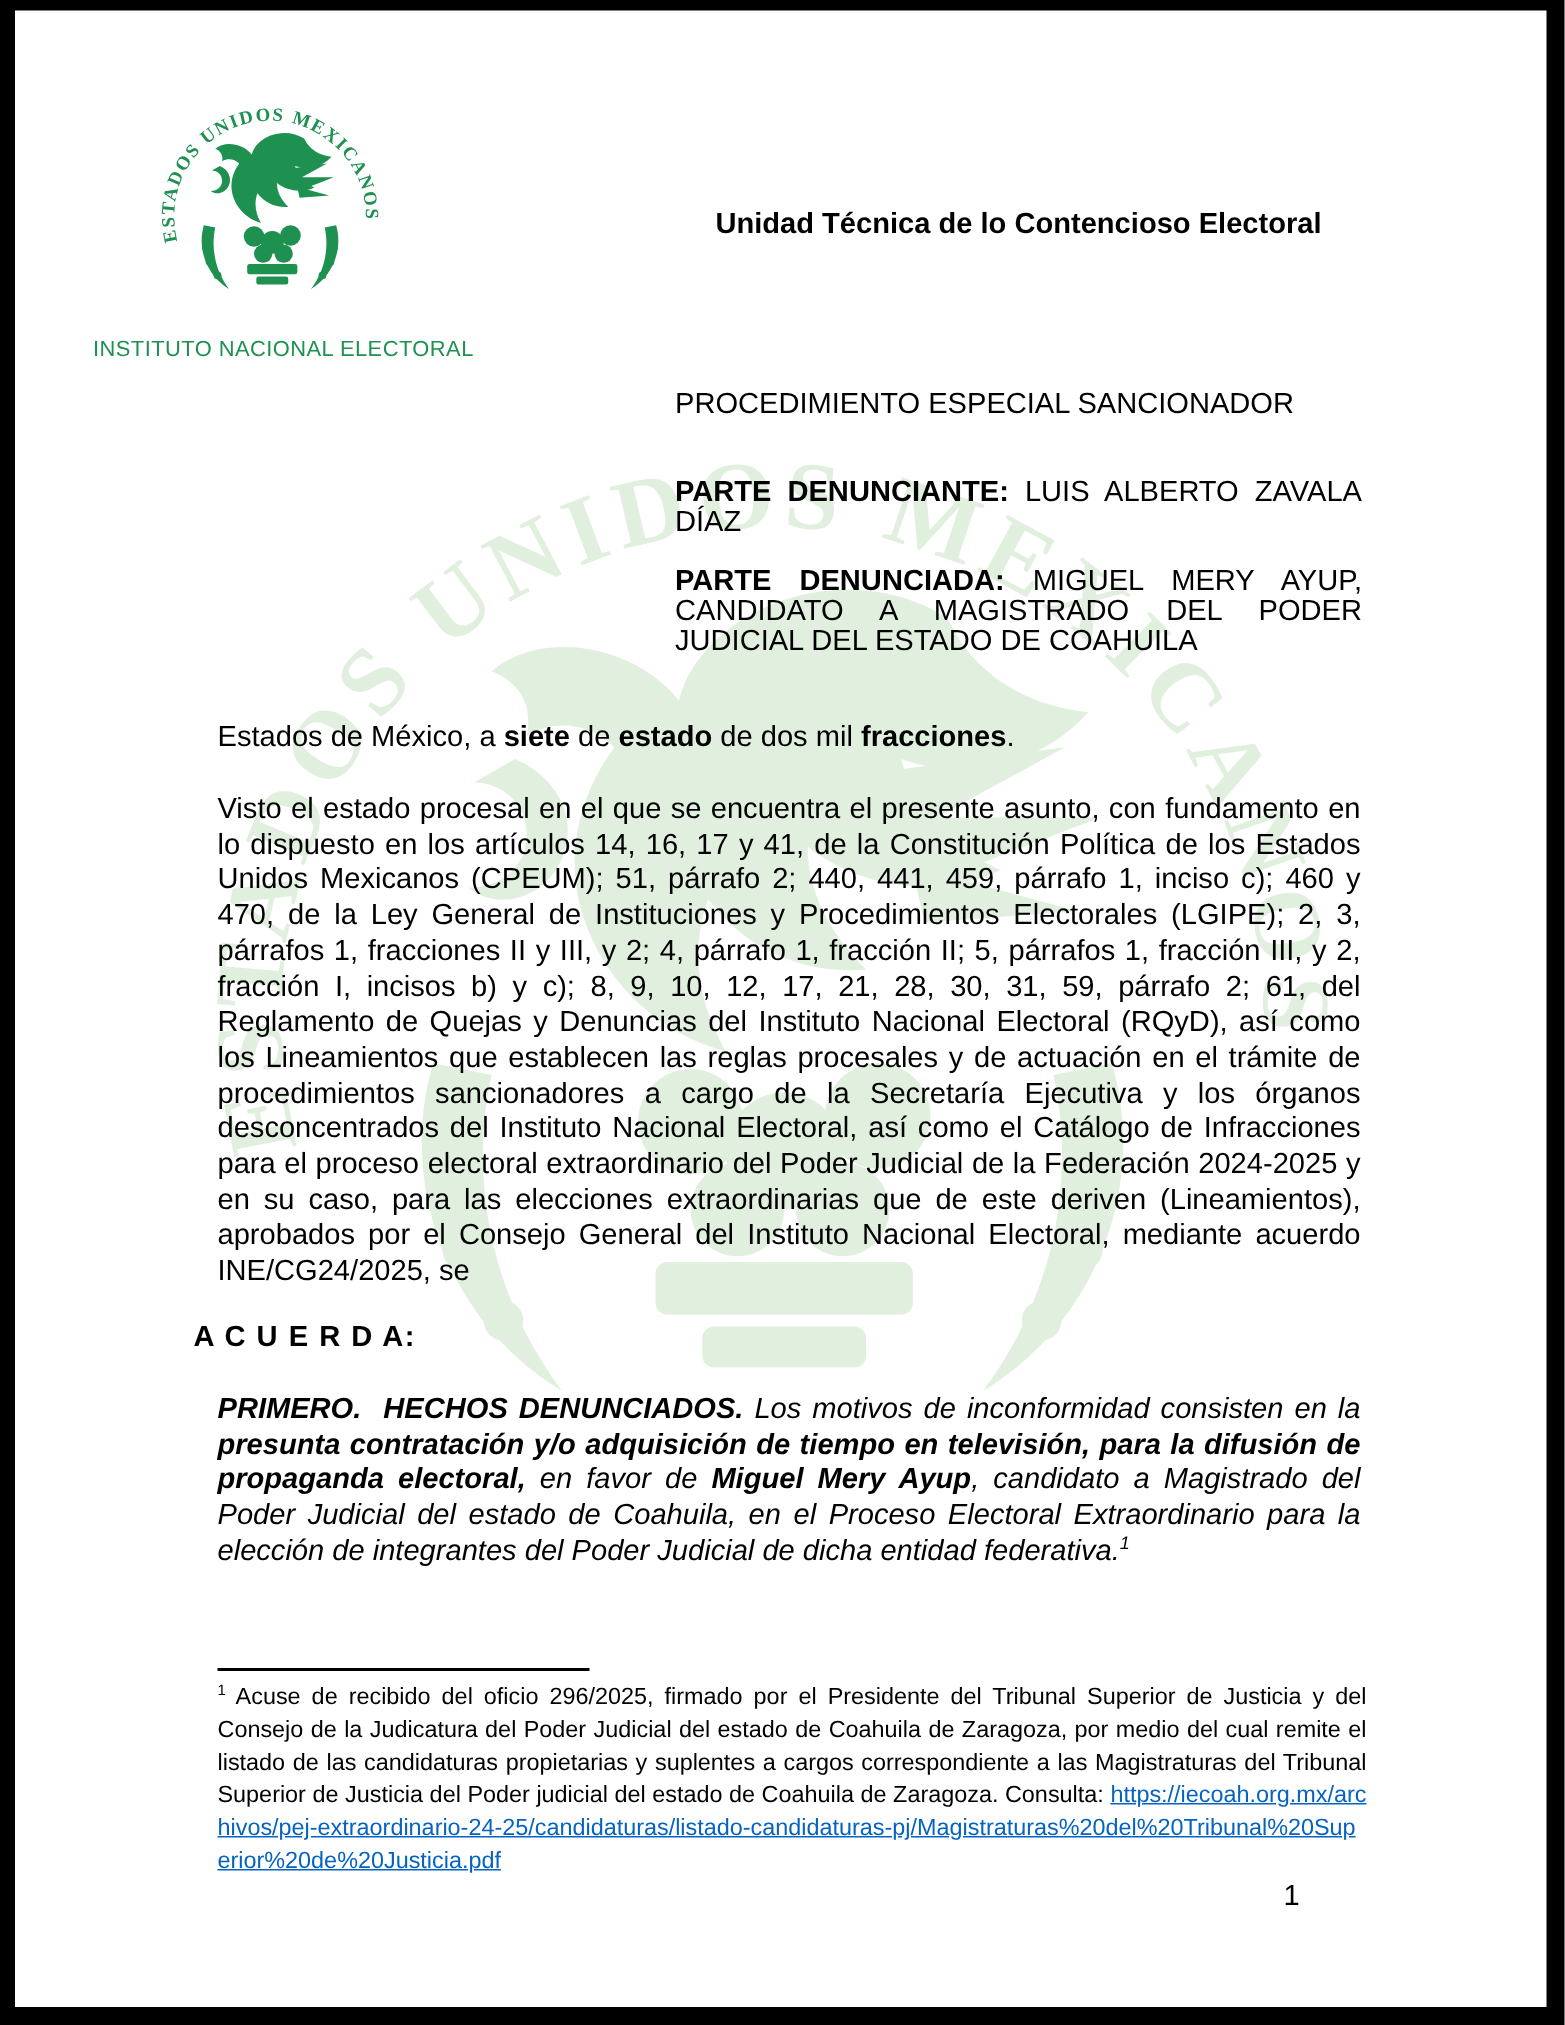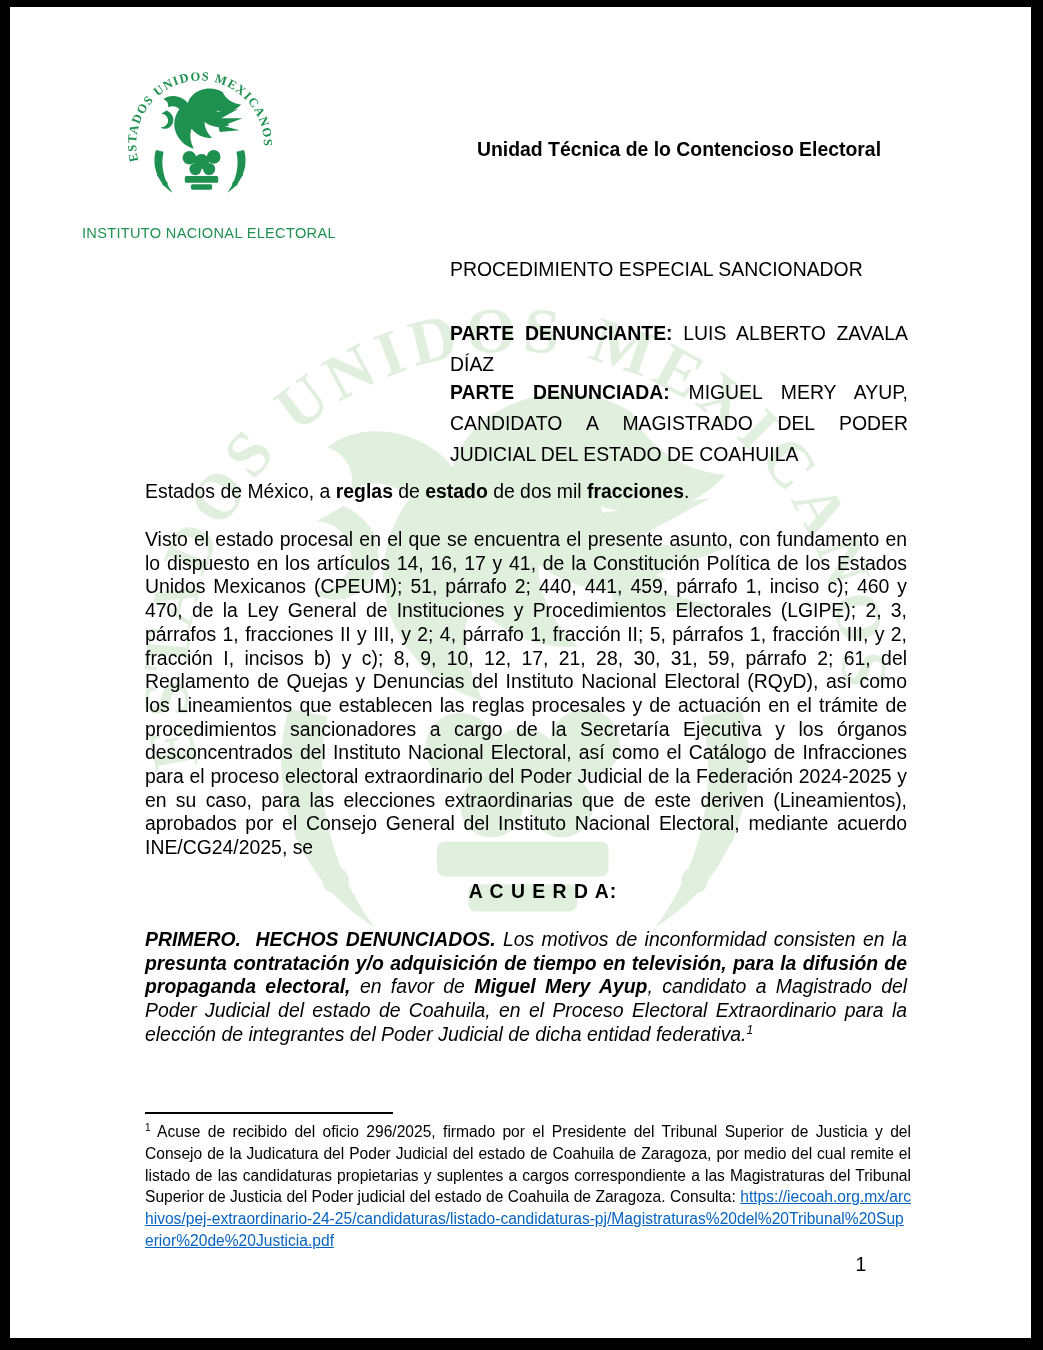--- a/index.html
+++ b/index.html
@@ -12,45 +12,45 @@
     color:#000;
   }
   .paper {
     position:absolute; left:10px; top:7px; right:12px; bottom:12px;
     background:#fff; overflow:hidden;
   }
   .watermark {
     position:absolute; left:115px; top:265px; width:780px; height:780px;
     opacity:0.62; pointer-events:none;
   }
-  .logo-block { position:absolute; left:72px; top:58px; width:236px; text-align:right; }
+  .logo-block { position:absolute; left:52px; top:58px; width:236px; text-align:right; }
   .logo-seal { display:block; margin:0 auto; }
   .ine-name {
     margin-top:8px; font-size:14.6px; letter-spacing:0.3px;
     white-space:nowrap; font-weight:400;
   }
   .header-right {
     position:absolute; left:438px; top:86px; width:462px;
     font-weight:bold; font-size:19.4px; line-height:24px; text-align:center;margin-top:44px;
   }
   .proc-title {
     position:absolute; left:440px; top:251px; width:460px; margin:0;
     font-weight:normal; font-size:19.4px; line-height:23.7px;
   }
   .party { position:absolute; left:440px; width:458px; margin:0;
-    font-size:19.4px; line-height:31px; text-align:justify; }
+    font-size:19.4px; line-height:20px; text-align:justify; }
   .party-1 { top:311px; }
   .party-2 { top:370px; }
   .body-par { position:absolute; left:135px; width:762px; margin:0;
     font-size:19.4px; line-height:23.7px; text-align:justify; }
   .date-par { top:473px; }
   .visto-par { top:521px; }
   .acuerda {
-    position:absolute; left:152px; top:873px; width:762px; margin:0;
-    font-weight:bold; font-size:19.4px; text-align:center; letter-spacing:1px;
+    position:absolute; left:119px; top:873px; width:762px; margin:0;
+    font-weight:bold; font-size:19.4px; text-align:left; letter-spacing:1px;
   }
   .primero-par { top:921px;font-style:italic; }
   .b { font-weight:bold; }
   .i { }
   sup { font-size:12px; line-height:0; vertical-align:super; }
   .fn-rule {
     position:absolute; left:135px; top:1105px; width:248px; height:0;
     border-top:2px solid #000;
   }
   .footnote {
@@ -116,21 +116,21 @@
   </div>
 
   <div class="header-right">
     <div>Unidad Técnica de lo Contencioso Electoral</div>
   </div>
 
   <p class="proc-title">PROCEDIMIENTO ESPECIAL SANCIONADOR</p>
   <p class="party party-1"><span class="b">PARTE DENUNCIANTE: </span><span>LUIS ALBERTO ZAVALA DÍAZ</span></p>
   <p class="party party-2"><span class="b">PARTE DENUNCIADA: </span><span>MIGUEL MERY AYUP, CANDIDATO A MAGISTRADO DEL PODER JUDICIAL DEL ESTADO DE COAHUILA</span></p>
 
-  <p class="body-par date-par"><span>Estados de México, a </span><span class="b">reglas</span><span> de </span><span class="b">estado</span><span> de dos mil </span><span class="b">fracciones</span><span>.</span></p>
+  <p class="body-par date-par"><span>Estados de México, a </span><span class="b">siete</span><span> de </span><span class="b">estado</span><span> de dos mil </span><span class="b">fracciones</span><span>.</span></p>
   <p class="body-par visto-par"><span>Visto el estado procesal en el que se encuentra el presente asunto, con fundamento en lo dispuesto en los artículos 14, 16, 17 y 41, de la Constitución Política de los Estados Unidos Mexicanos (CPEUM); 51, párrafo 2; 440, 441, 459, párrafo 1, inciso c); 460 y 470, de la Ley General de Instituciones y Procedimientos Electorales (LGIPE); 2, 3, párrafos 1, fracciones II y III, y 2; 4, párrafo 1, fracción II; 5, párrafos 1, fracción III, y 2, fracción I, incisos b) y c); 8, 9, 10, 12, 17, 21, 28, 30, 31, 59, párrafo 2; 61, del Reglamento de Quejas y Denuncias del Instituto Nacional Electoral (RQyD), así como los </span><span class="i">Lineamientos que establecen las reglas procesales y de actuación en el trámite de procedimientos sancionadores a cargo de la Secretaría Ejecutiva y los órganos desconcentrados del Instituto Nacional Electoral, así como el Catálogo de Infracciones para el proceso electoral extraordinario del Poder Judicial de la Federación 2024-2025 y en su caso, para las elecciones extraordinarias que de este deriven</span><span> (Lineamientos), aprobados por el Consejo General del Instituto Nacional Electoral, mediante acuerdo INE/CG24/2025, se</span></p>
   <p class="acuerda">A C U E R D A:</p>
   <p class="body-par primero-par"><span class="b">PRIMERO.&nbsp; HECHOS DENUNCIADOS.</span><span> Los motivos de inconformidad consisten en la </span><span class="b">presunta contratación y/o adquisición de tiempo en televisión, para la difusión de propaganda electoral,</span><span> en favor de </span><span class="b">Miguel Mery Ayup</span><span>, candidato a Magistrado del Poder Judicial del estado de Coahuila, en el Proceso Electoral Extraordinario para la elección de integrantes del Poder Judicial de dicha entidad federativa.</span><sup>1</sup></p>
 
   <div class="fn-rule"></div>
   <p class="footnote"><sup>1</sup><span> Acuse de recibido del oficio 296/2025, firmado por el Presidente del Tribunal Superior de Justicia y del Consejo de la Judicatura del Poder Judicial del estado de Coahuila de Zaragoza, por medio del cual remite el listado de las candidaturas propietarias y suplentes a cargos correspondiente a las Magistraturas del Tribunal Superior de Justicia del Poder judicial del estado de Coahuila de Zaragoza. Consulta: </span><a href="#" class="fn-link">https://iecoah.org.mx/archivos/pej-extraordinario-24-25/candidaturas/listado-candidaturas-pj/Magistraturas%20del%20Tribunal%20Superior%20de%20Justicia.pdf</a></p>
 
   <div class="page-number">1</div>
 
 </div>

